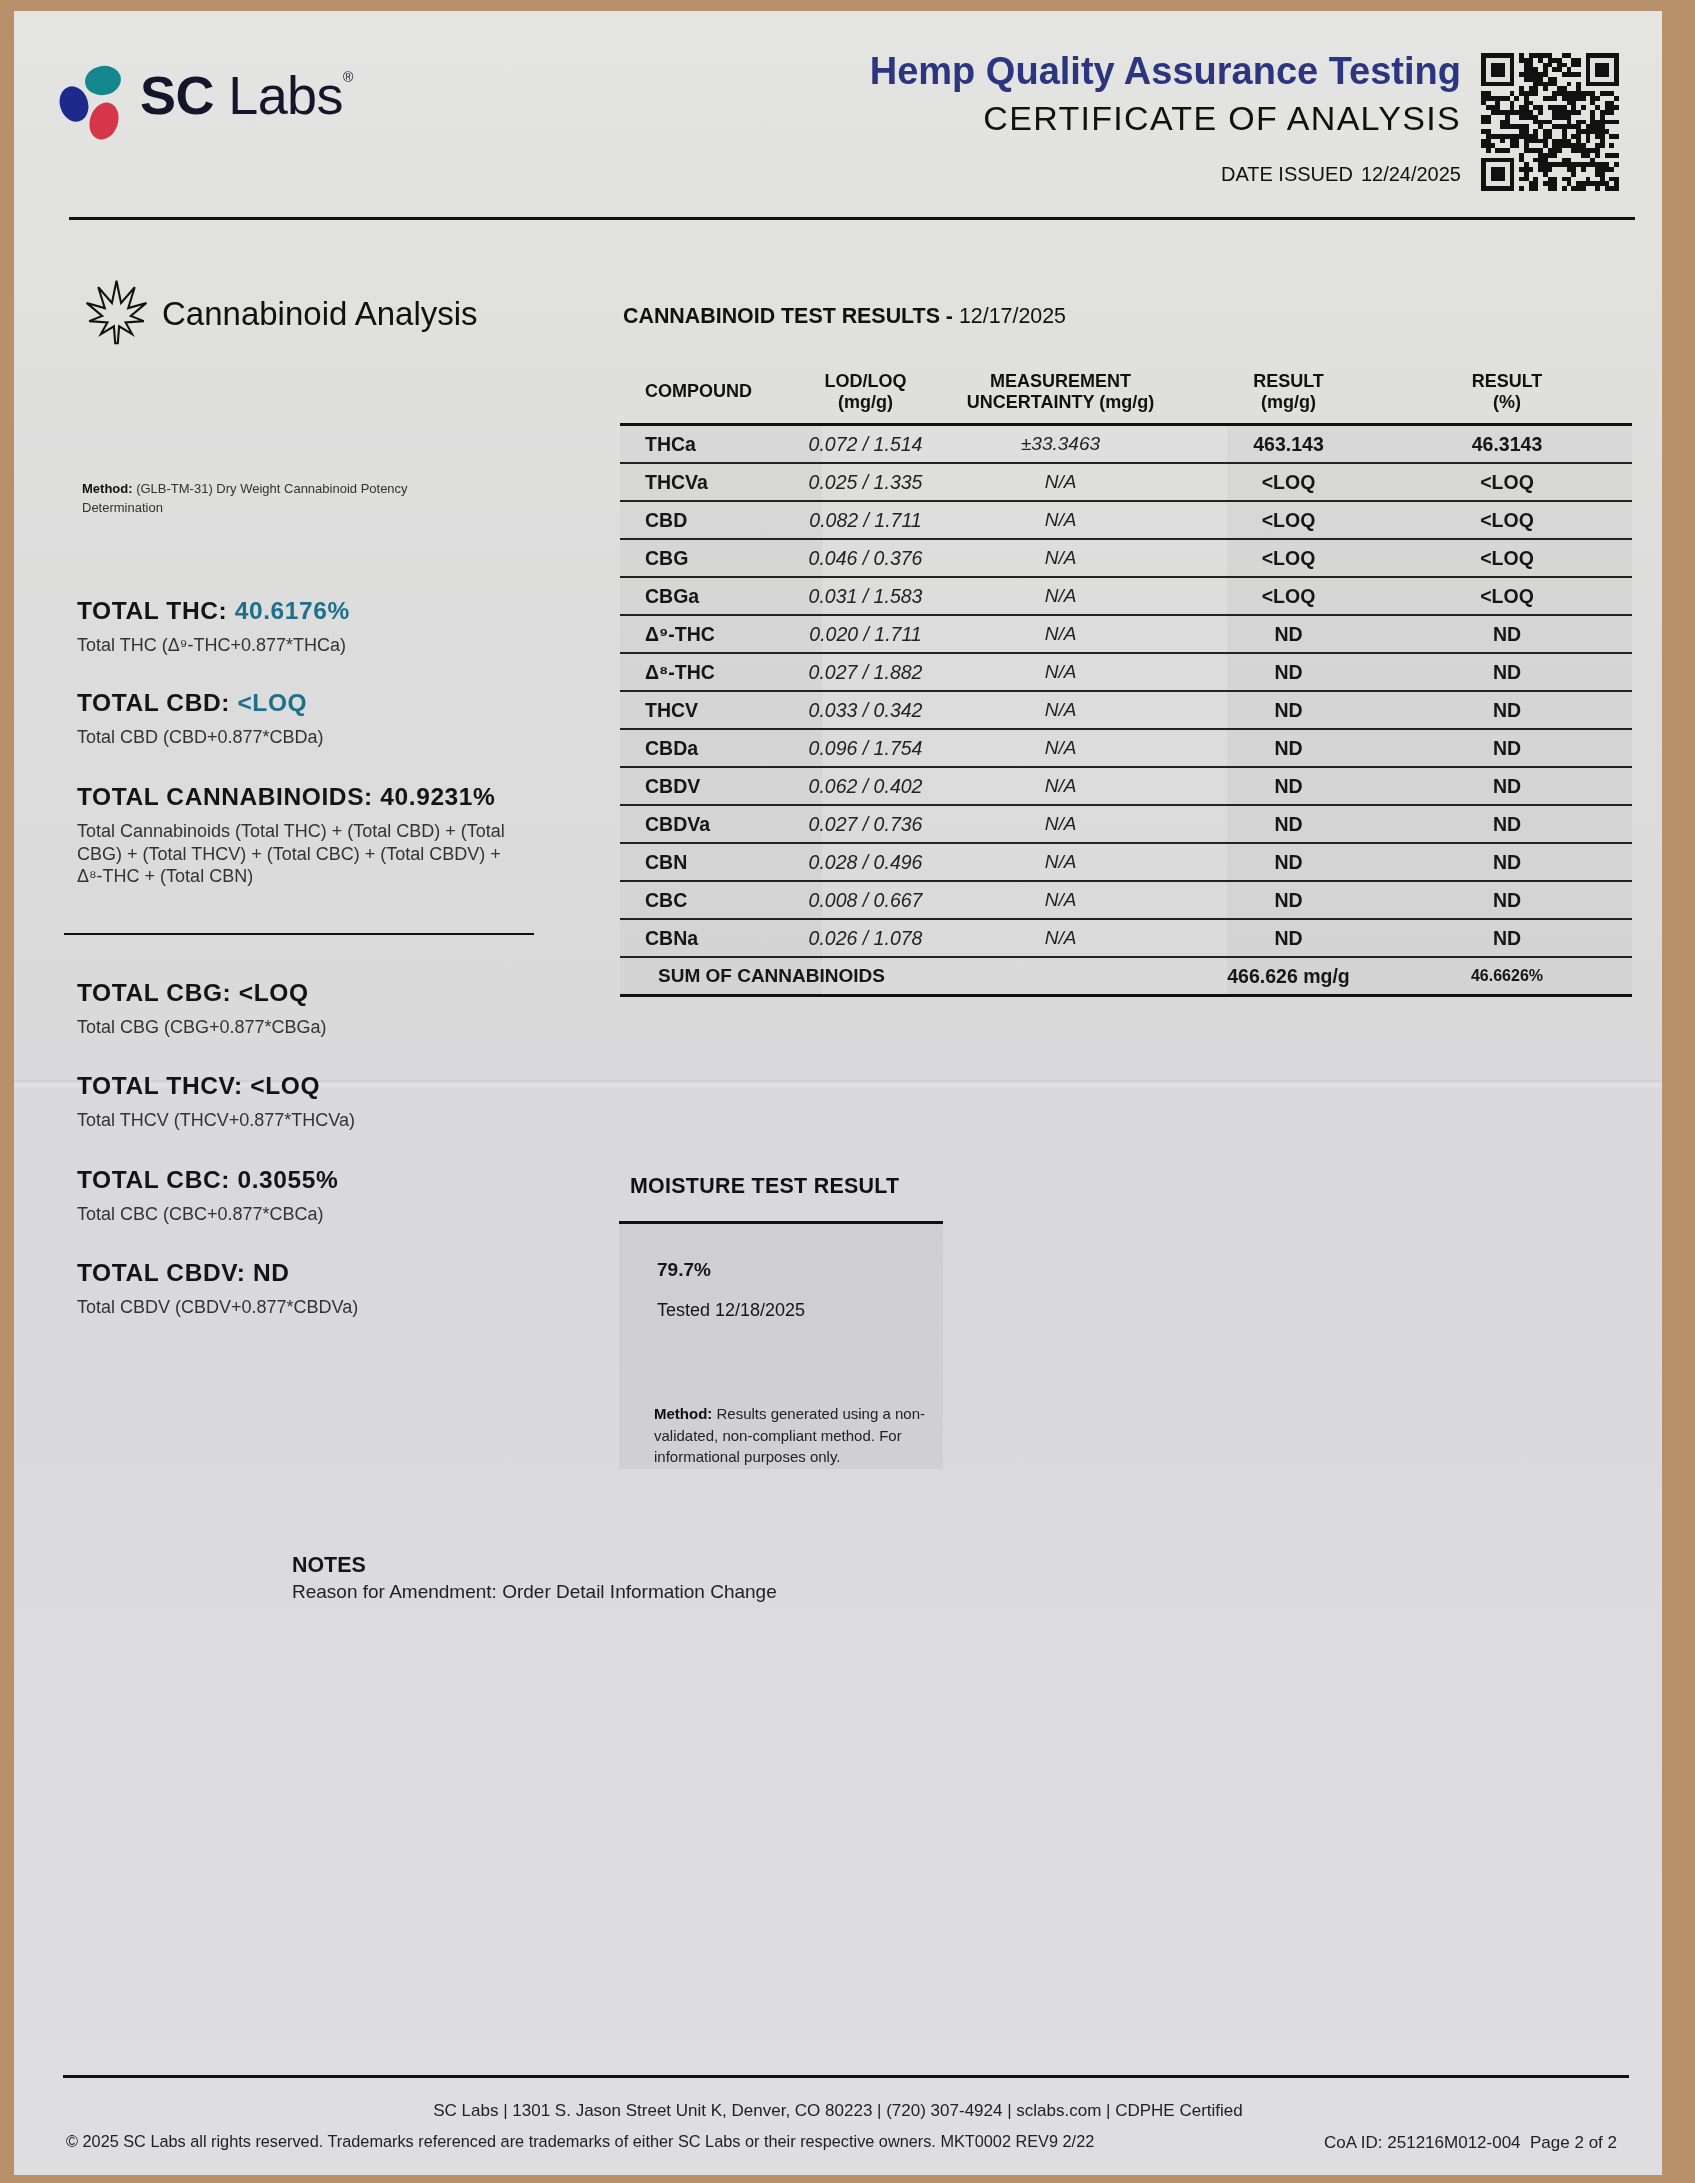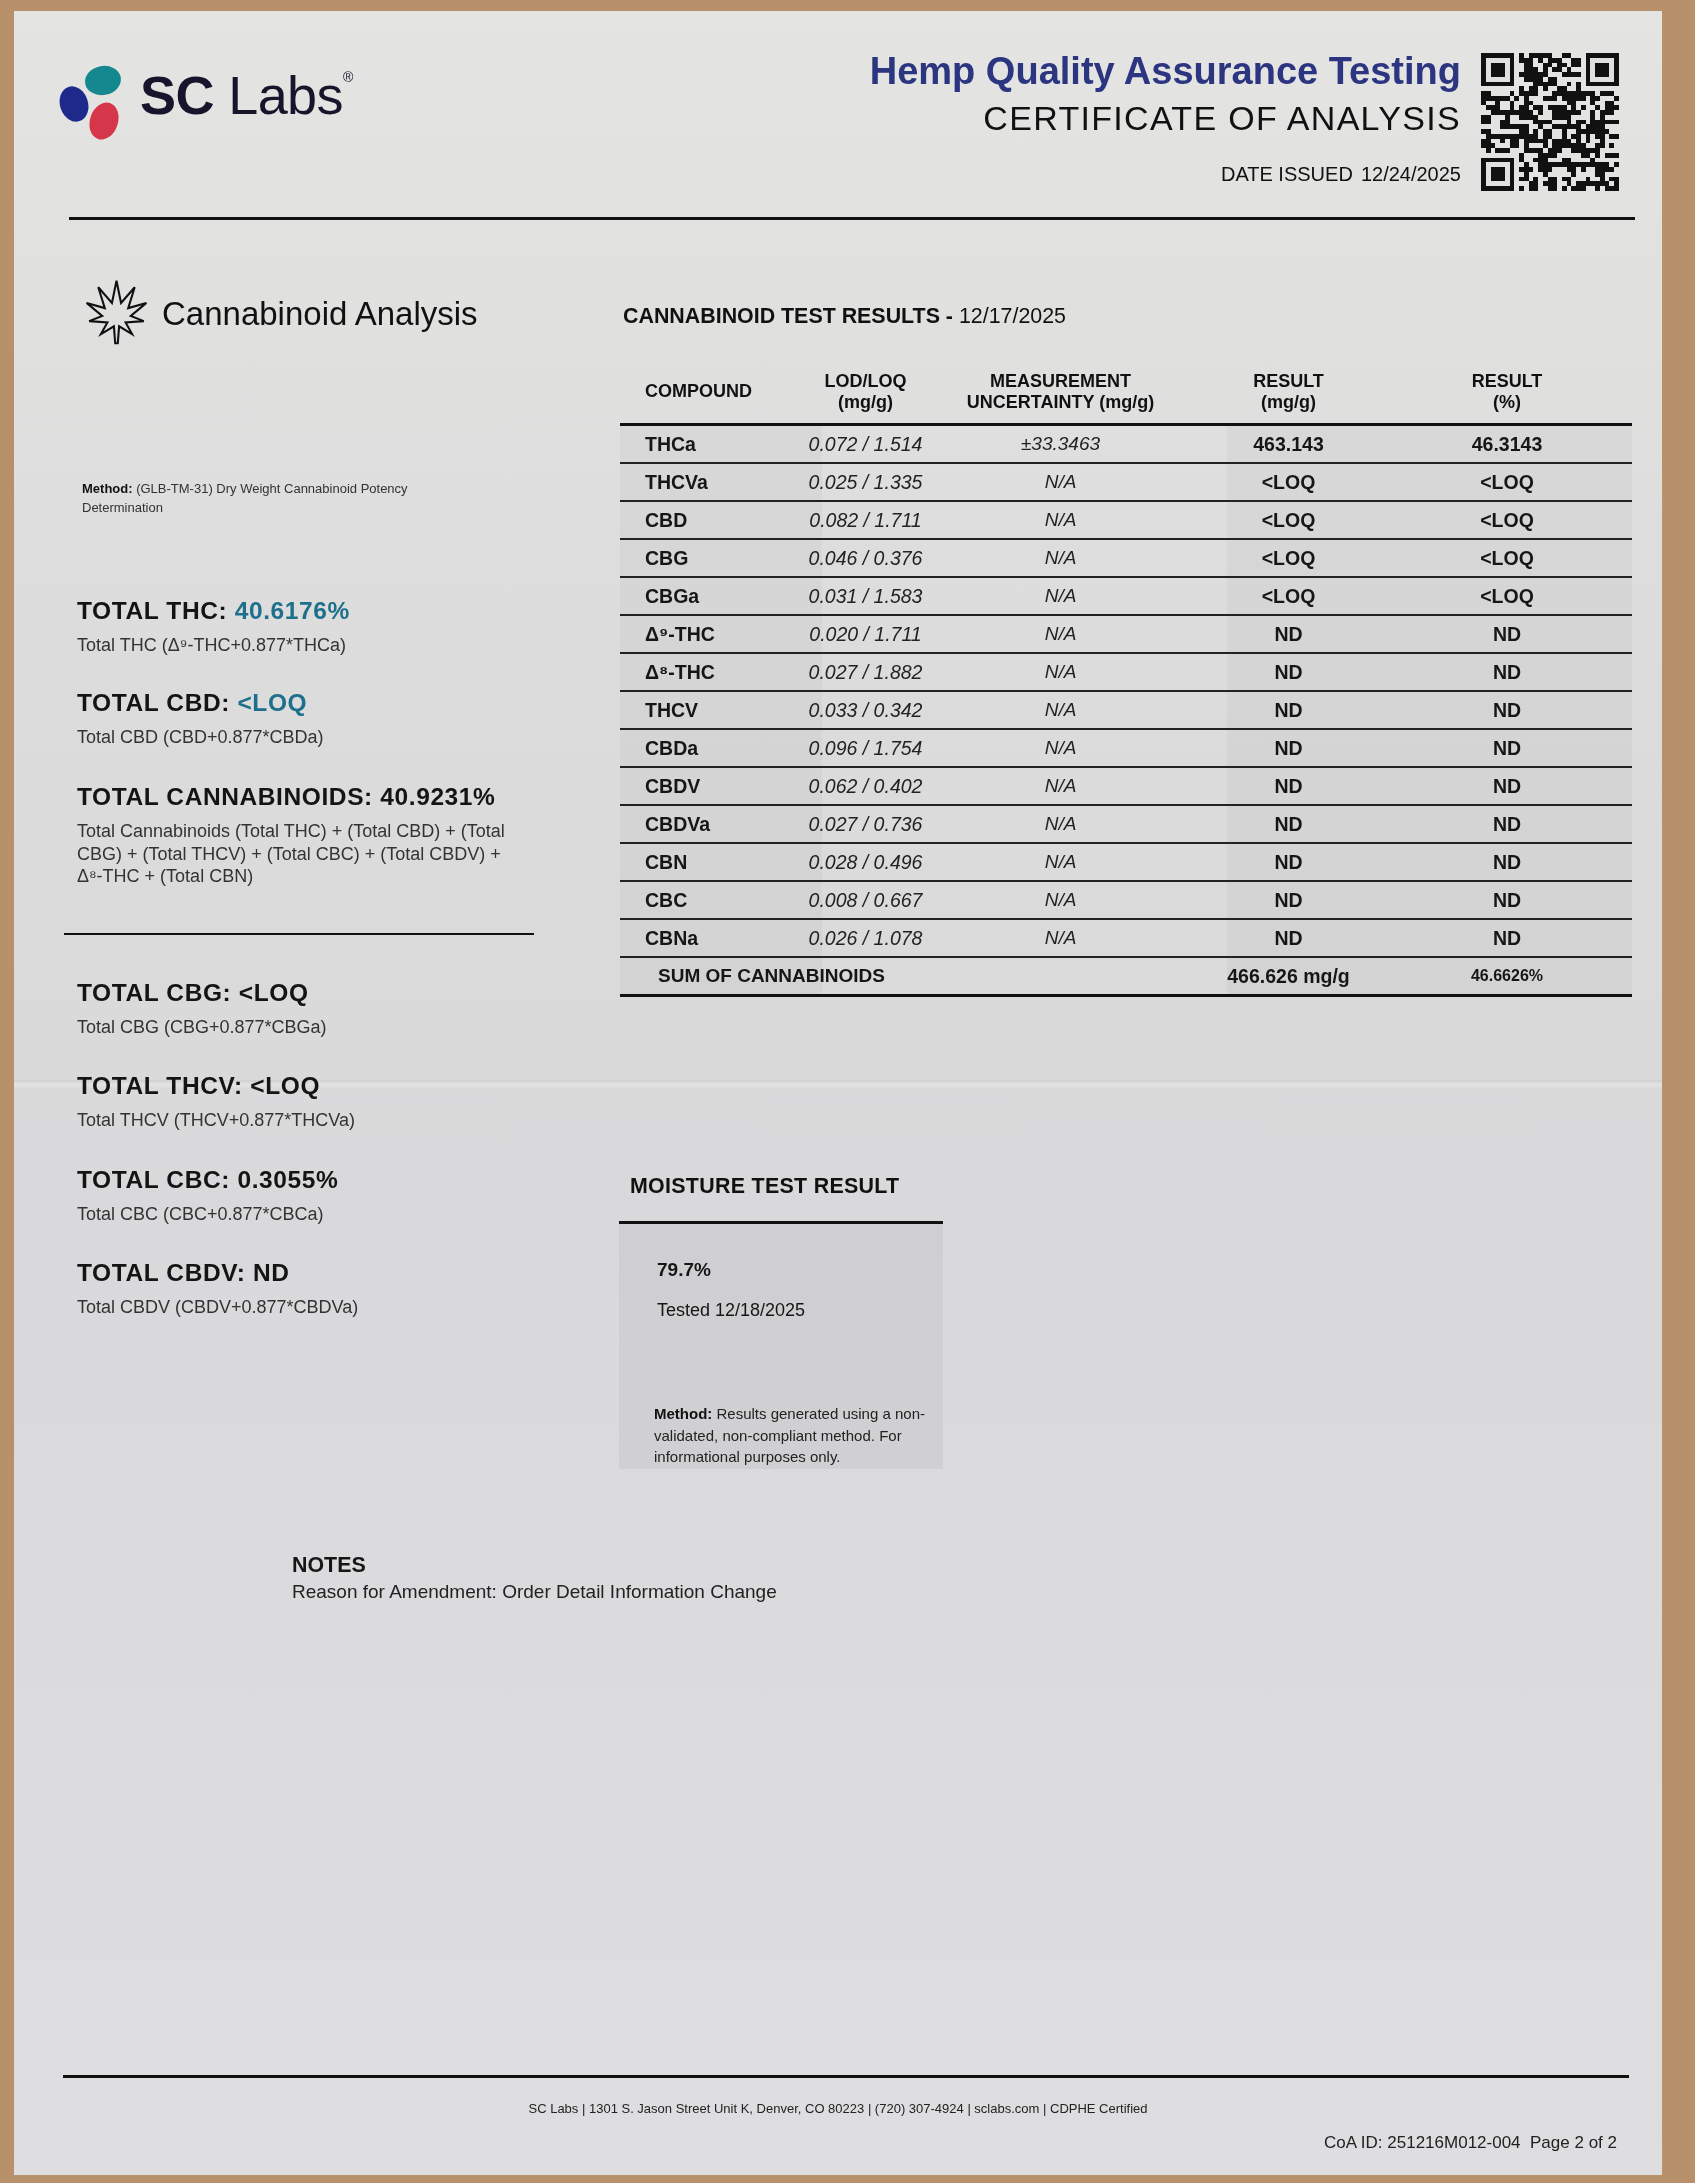--- a/index.html
+++ b/index.html
@@ -69,21 +69,21 @@
   .moist-rule { position:absolute; left:605px; top:1210px; width:324px; height:2.5px; background:#111; }
   .moist-box { position:absolute; left:605px; top:1213px; width:324px; height:245px; background:rgba(0,0,0,0.045); }
   .moist-val { position:absolute; left:643px; top:1248px; font-size:19px; font-weight:700; }
   .moist-date { position:absolute; left:643px; top:1289px; font-size:18px; }
   .moist-method { position:absolute; left:640px; top:1392px; width:296px; font-size:15px; line-height:21.4px; color:#222; }
   .moist-method b { color:#111; }
 
   .notes-title { position:absolute; left:278px; top:1542px; font-size:21.4px; font-weight:700; }
   .notes-text { position:absolute; left:278px; top:1570px; font-size:19px; color:#222; white-space:nowrap; }
 
-  .footer1 { position:absolute; left:0; width:1648px; top:2090px; text-align:center; font-size:13px; color:#222; white-space:nowrap; }
+  .footer1 { position:absolute; left:0; width:1648px; top:2090px; text-align:center; font-size:17px; color:#222; white-space:nowrap; }
   .footer2 { position:absolute; left:52px; top:2121px; font-size:16.3px; color:#222; white-space:nowrap; }
   .footer3 { position:absolute; right:45px; top:2122px; font-size:17px; color:#222; white-space:nowrap; }
 
   .fold { position:absolute; left:0; width:1648px; top:1069px; height:8.8px;
           background:linear-gradient(180deg, rgba(0,0,0,0.05), rgba(255,255,255,0.25), rgba(0,0,0,0)); }
 </style>
 </head>
 <body>
 
 <div class="paper">
@@ -630,20 +630,21 @@
   <div class="moist-box"></div>
   <div class="moist-val">79.7%</div>
   <div class="moist-date">Tested 12/18/2025</div>
   <div class="moist-method"><b>Method:</b> <span>Results generated using a non-validated, non-compliant method. For informational purposes only.</span></div>
 
   <div class="notes-title">NOTES</div>
   <div class="notes-text">Reason for Amendment: Order Detail Information Change</div>
 
   <div class="rule" style="left:49px; top:2064px; width:1566px;"></div>
   <div class="footer1">SC Labs | 1301 S. Jason Street Unit K, Denver, CO 80223 | (720) 307-4924 | sclabs.com | CDPHE Certified</div>
+  <div class="footer2">© 2025 SC Labs all rights reserved. Trademarks referenced are trademarks of either SC Labs or their respective owners. MKT0002 REV9 2/22</div>
   <div class="footer3"><span>CoA ID: 251216M012-004</span>&nbsp;&nbsp;<span>Page 2 of 2</span></div>
 
   <div class="fold"></div>
 <div class="total" style="top: 586px;">
       <div class="t-label"><span>TOTAL THC:</span> <span class="val-accent">40.6176%</span></div>
       <div class="t-formula">Total THC (Δ⁹-THC+0.877*THCa)</div>
     </div>
     <div class="total" style="top: 678px;">
       <div class="t-label"><span>TOTAL CBD:</span> <span class="val-accent">&lt;LOQ</span></div>
       <div class="t-formula">Total CBD (CBD+0.877*CBDa)</div>

